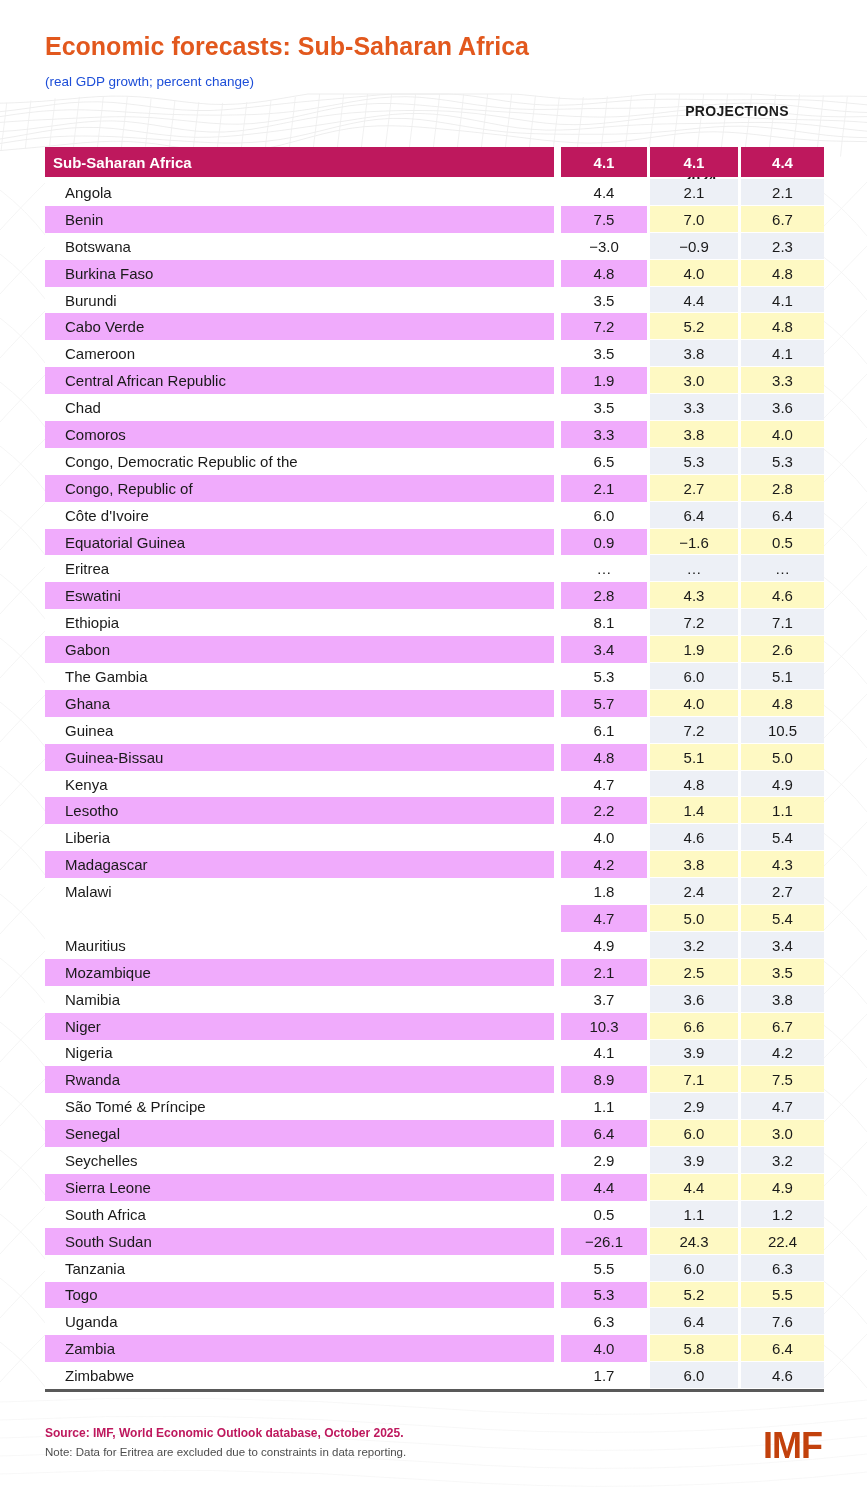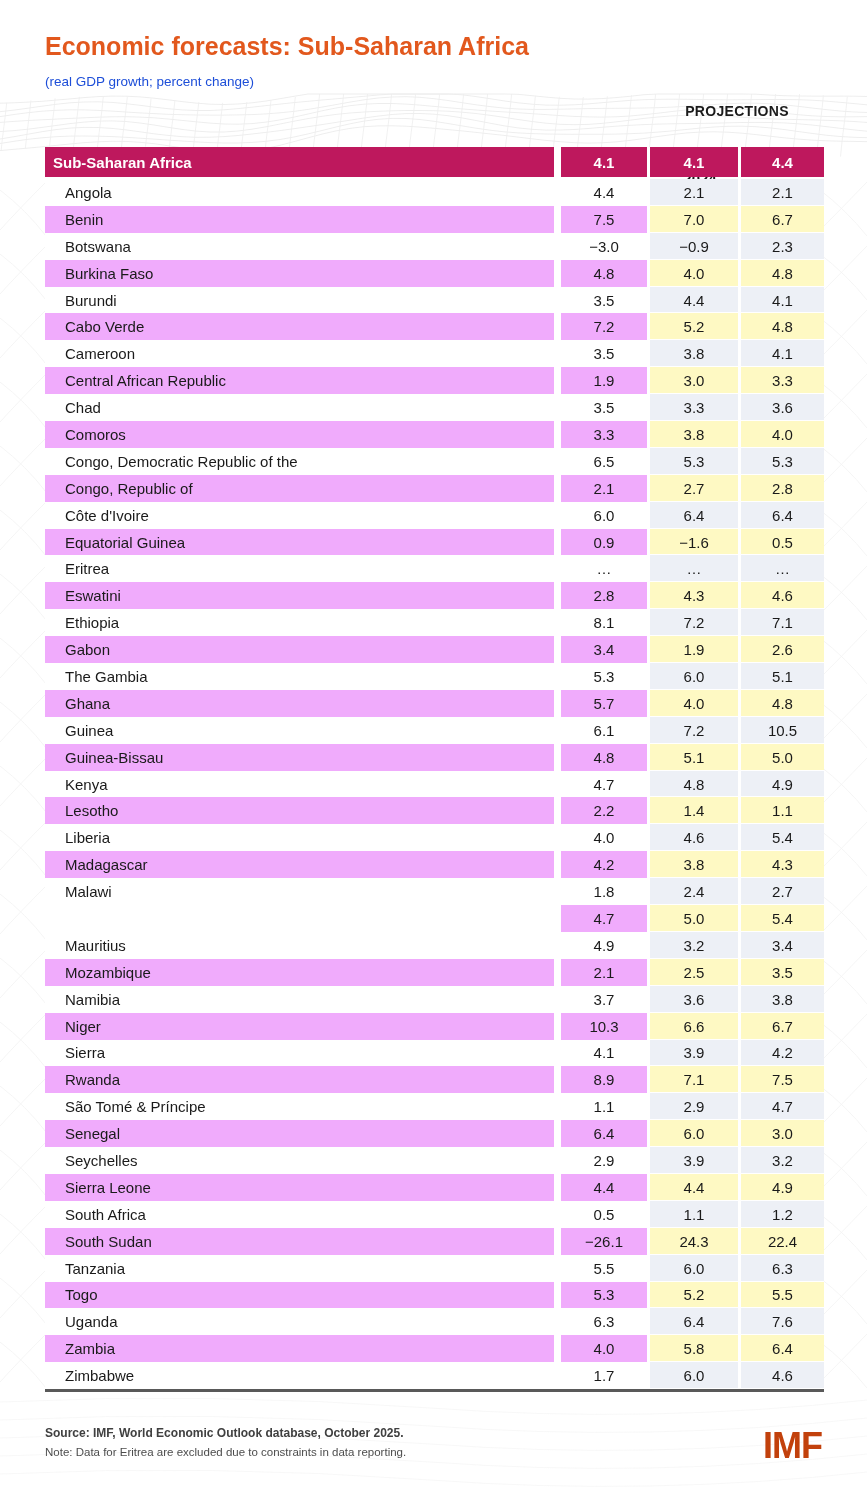--- a/index.html
+++ b/index.html
@@ -32,21 +32,21 @@
   .row .lbl { grid-column:1; padding-left:20px; display:flex; align-items:center; font-size:15px; }
   .row .v { display:flex; align-items:center; justify-content:center; font-size:15px; }
   .v24 { grid-column:3; } .v25 { grid-column:5; } .v26 { grid-column:7; }
   .row.odd .lbl, .row.odd .v24 { background:#f0abfc; }
   .row.even .v25, .row.even .v26 { background:#EDF0F6; box-shadow:inset 0 -1px 0 #fff; }
   .row.odd .v25, .row.odd .v26 { background:#fef9c3; box-shadow:inset 0 -1px 0 #fff; }
 
   .botline { height:3px; background:#595959; }
 
   .footer { display:flex; justify-content:space-between; align-items:flex-start; margin:34px 45px 0 45px; }
-  .src { font-size:12px; font-weight:700; color:#404040; margin-bottom:6px; }
+  .src { font-size:12px; font-weight:700; color:#be185d; margin-bottom:6px; }
   .note { font-size:11.5px; color:#4d4d4d; }
   .imf-logo { font-size:36px; font-weight:800; color:#c2410c; letter-spacing:-1px; line-height:1; margin-top:2px; }
 </style>
 </head>
 <body>
 
 <div class="page">
   <svg id="topo" width="867" height="1488" viewBox="0 0 867 1488">
       <g stroke="#e0e0e0" stroke-width="1" fill="none" opacity="0.55">
         <path d="M0.0,103.2 L14.0,102.8 L28.0,102.1 L42.0,101.3 L56.0,100.1 L70.0,98.9 L84.0,97.6 L98.0,96.6 L112.0,96.1 L126.0,96.2 L140.0,96.9 L154.0,98.2 L168.0,99.8 L182.0,101.6 L196.0,103.1 L210.0,104.2 L224.0,104.5 L238.0,104.0 L252.0,102.8 L266.0,101.0 L280.0,98.7 L294.0,96.3 L308.0,94.0 L322.0,94.0 L336.0,94.0 L350.0,94.0 L364.0,94.0 L378.0,94.0 L392.0,94.0 L406.0,94.0 L420.0,94.0 L434.0,94.0 L448.0,94.0 L462.0,94.0 L476.0,94.0 L490.0,94.0 L504.0,94.0 L518.0,94.3 L532.0,95.7 L546.0,97.1 L560.0,98.3 L574.0,99.0 L588.0,99.1 L602.0,98.6 L616.0,97.6 L630.0,96.3 L644.0,94.7 L658.0,94.0 L672.0,94.0 L686.0,94.0 L700.0,94.0 L714.0,94.0 L728.0,94.0 L742.0,94.0 L756.0,94.2 L770.0,95.1 L784.0,95.7 L798.0,96.0 L812.0,96.1 L826.0,96.1 L840.0,96.1 L854.0,96.2 L868.0,96.5"></path>
@@ -387,21 +387,21 @@
               <div class="v v25">3.6</div>
               <div class="v v26">3.8</div>
             </div>
             <div class="grid row odd">
               <div class="lbl">Niger</div>
               <div class="v v24">10.3</div>
               <div class="v v25">6.6</div>
               <div class="v v26">6.7</div>
             </div>
             <div class="grid row even">
-              <div class="lbl">Sierra</div>
+              <div class="lbl">Nigeria</div>
               <div class="v v24">4.1</div>
               <div class="v v25">3.9</div>
               <div class="v v26">4.2</div>
             </div>
             <div class="grid row odd">
               <div class="lbl">Rwanda</div>
               <div class="v v24">8.9</div>
               <div class="v v25">7.1</div>
               <div class="v v26">7.5</div>
             </div>

